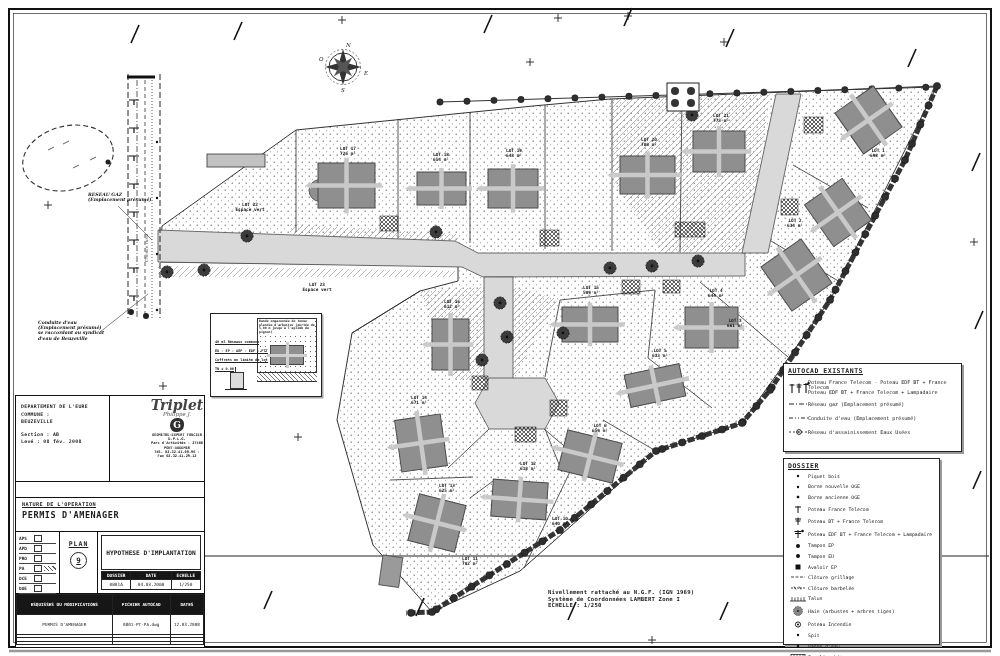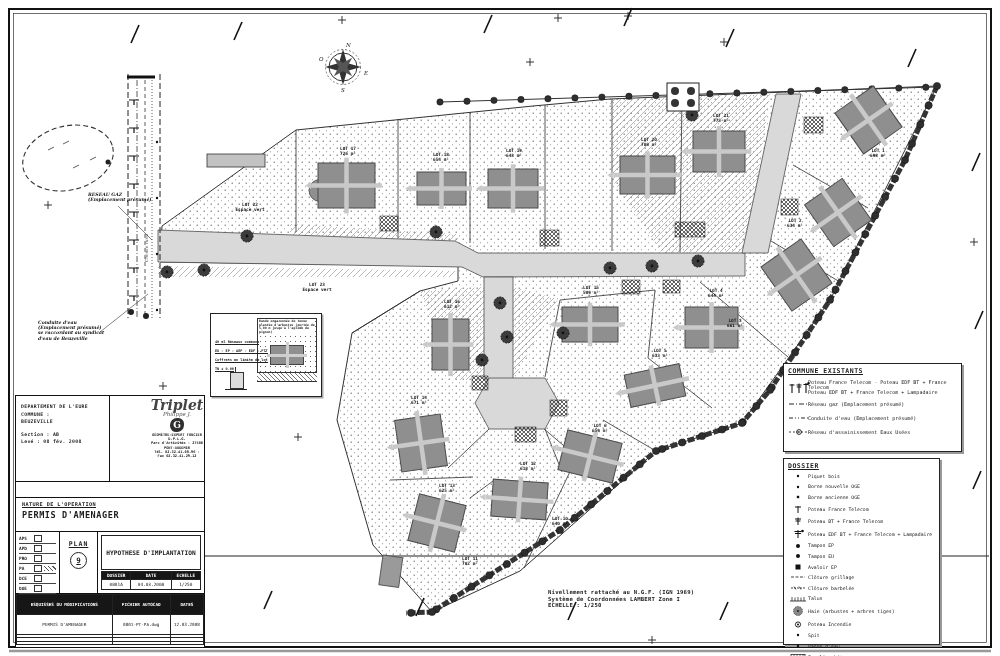--- a/index.html
+++ b/index.html
@@ -457,21 +457,21 @@
         <span class="eh"></span>
         <span class="ea"></span>
       </div>
   <span class="ilab" style="left: 4px; top: 26px;">40 ml Réseaux communs</span>
       <span class="ilab" style="left: 4px; top: 35px;">EU - EP - AEP - EDF - PTT</span>
       <span class="ilab" style="left: 4px; top: 44px;">Coffrets en limite de lot</span>
       <span class="ilab" style="left: 4px; top: 53px;">TN ± 0.00</span>
     </div>
 
   <div id="reseaux" class="box">
-    <div class="lg-title">COMMUNE EXISTANTS</div>
+    <div class="lg-title">AUTOCAD EXISTANTS</div>
     <div id="reseaux-items">
         <div class="lg-row">
           <span class="lg-ic"><svg width="22" height="13" viewBox="0 0 22 13">
               <path d="M4,3 V12 M1.5,4 H6.5 M11,2.5 V12 M8.5,4 H13.5 M8.8,6 H13.2 M18,2 V12 M15.5,3.5 H20.5" stroke="#111" stroke-width="1.1"></path>
               <circle cx="20.5" cy="2.2" r="1.2" fill="#111"></circle>
             </svg></span>
           <span class="lg-tx">Poteau France Telecom - Poteau EDF BT + France Telecom
 Poteau EDF BT + France Telecom + Lampadaire</span>
         </div>
         <div class="lg-row">

